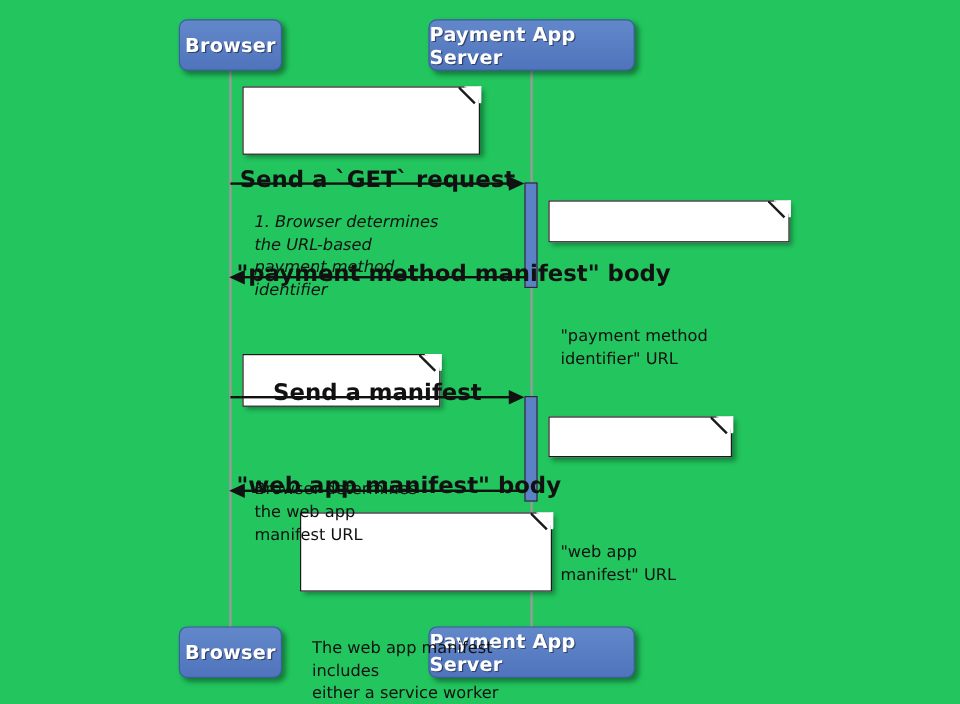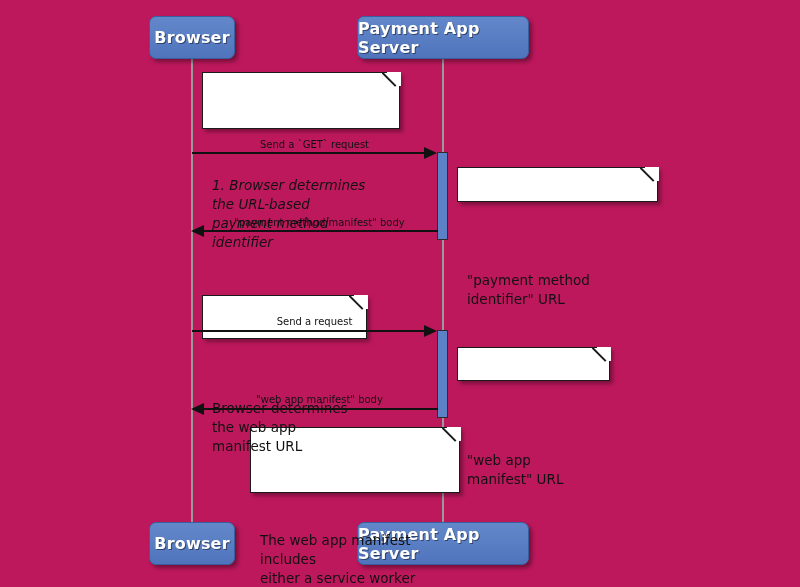--- a/index.html
+++ b/index.html
@@ -7,21 +7,21 @@
     padding: 0;
     background: #ffffff;
   }
   body {
     font-family: "DejaVu Sans", sans-serif;
   }
   #diagram {
     position: relative;
     width: 800px;
     height: 587px;
-    background: #be185d;
+    background: #22c55e;
     overflow: hidden;
   }
 
   
   .lifeline {
     position: absolute;
     width: 2px;
     background: #9a9a9a;
   }
 
@@ -67,24 +67,25 @@
     border-bottom: 6px solid transparent;
   }
   .arrow-head.right {
     border-left: 13px solid #111111;
   }
   .arrow-head.left {
     border-right: 13px solid #111111;
   }
   .msg-label {
     position: absolute;
-    font-size: 10px;
+    font-size: 19px;
     color: #111111;
     white-space: nowrap;
     text-align: center;
+    font-weight: bold;
   }
 
   
   .note {
     position: absolute;
     box-sizing: border-box;
     background: #ffffff;
     border: 1.5px solid #1a1a1a;
     font-size: 13.5px;
     line-height: 1.42;
@@ -189,21 +190,21 @@
 
   <div class="note" style="left:202px; top:251px; width:165px; height:44px;margin-top:44px;">
     <span class="fold-bg"></span>
     <span class="fold-top-mask"></span>
     <span class="fold-right-mask"></span>
     <span class="fold-edge"></span>
     <span class="note-text">Browser determines
 the web app manifest URL</span>
   </div>
 
-  <div class="msg-label" style="left:192px; top:316px; width:245px;">Send a request</div>
+  <div class="msg-label" style="left:192px; top:316px; width:245px;">Send a manifest</div>
   <div class="msg-line" style="left:192px; top:330px; width:233px;"></div>
   <div class="arrow-head right" style="left:424px; top:325px;"></div>
 
   <div class="note" style="left:457px; top:347px; width:153px; height:34px;">
     <span class="fold-bg"></span>
     <span class="fold-top-mask"></span>
     <span class="fold-right-mask"></span>
     <span class="fold-edge"></span>
     <span class="note-text">"web app manifest" URL</span>
   </div>

